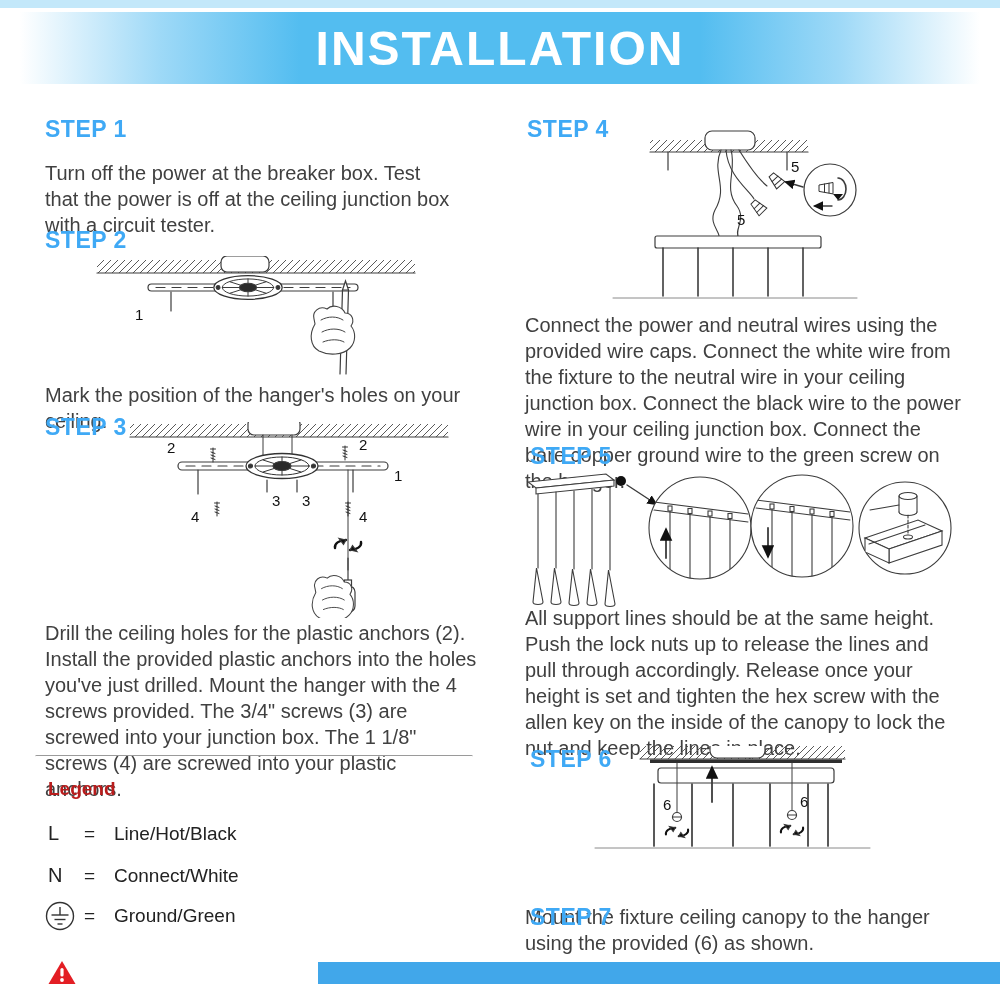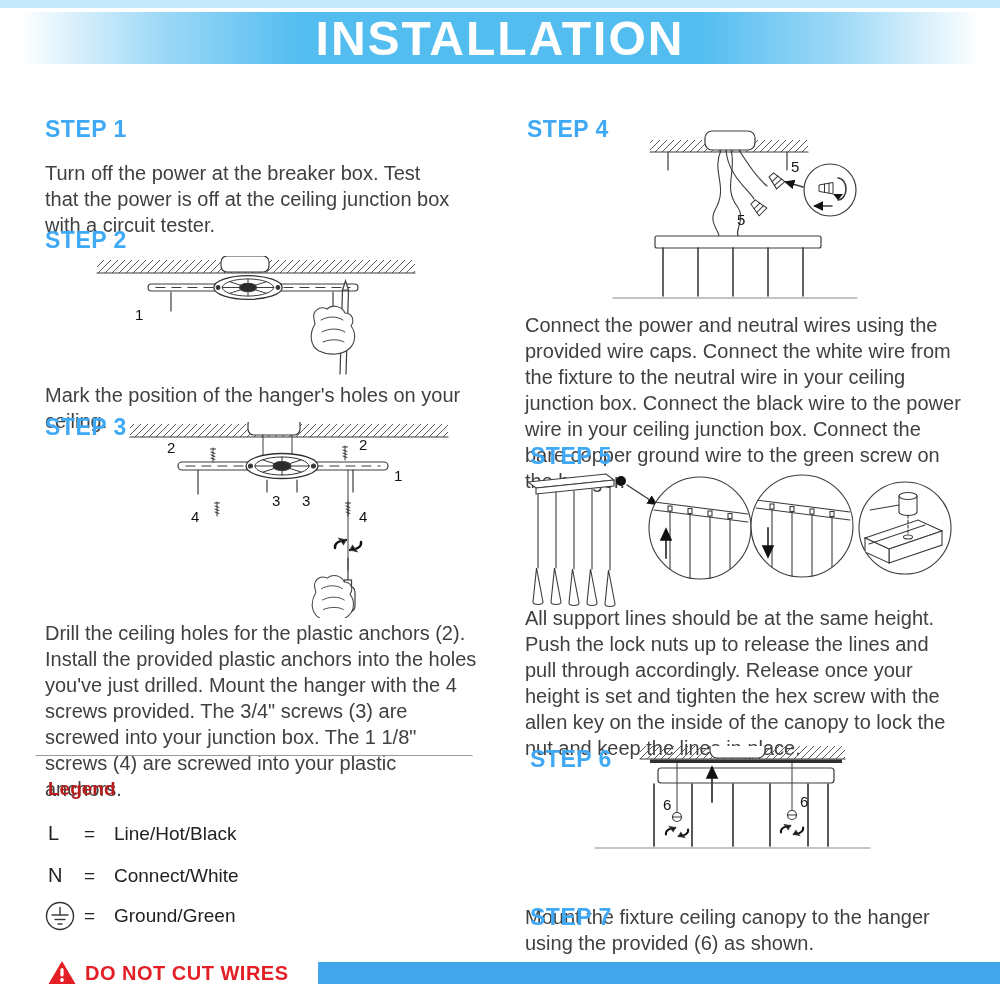--- a/index.html
+++ b/index.html
@@ -1,21 +1,21 @@
 <!DOCTYPE html>
 <html><head>
 <meta charset="utf-8">
 <style>
   html,body{margin:0;padding:0;background:#fff;}
   #page{position:relative;width:1000px;height:1000px;background:#fff;overflow:hidden;
         font-family:"Liberation Sans","DejaVu Sans",sans-serif;color:#111;}
   .abs{position:absolute;}
   
   #top-strip{left:0;top:0;width:1000px;height:8px;background:#c3e8fa;}
-  #header-band{left:0;top:12px;width:1000px;height:52px;
+  #header-band{left:0;top:12px;width:1000px;height:72px;
     background:linear-gradient(90deg,#ffffff 2%,#9ed9f7 16%,#53bdf0 30%,#53bdf0 70%,#9ed9f7 84%,#ffffff 98%);
     display:flex;align-items:center;justify-content:center;}
   #page-title{color:#fff;font-size:48px;font-weight:bold;letter-spacing:2px;}
   
   .step-heading{color:#3fa9f5;font-size:23px;font-weight:bold;letter-spacing:.5px;}
   .body-text{font-size:20px;line-height:1.3;color:#404040;}
   
   #legend-title{color:#b91c1c;font-size:19px;font-weight:700;}
   .legend-row{display:flex;align-items:center;font-size:19px;color:#222;}
   .legend-sym{width:36px;font-size:20px;}
@@ -336,16 +336,15 @@
 
   <div class="abs body-text" style="left:525px;top:856px;width:440px;margin-top:48px;">Mount the fixture ceiling canopy to the hanger using the provided  (6) as shown.</div>
 
   <div class="abs step-heading" style="left:530px;top:904px;">STEP 7</div>
 
   <svg class="abs" style="left:48px;top:960px;" width="28" height="25" viewBox="0 0 28 25">
     <polygon points="14,1 27.5,24 0.5,24" fill="#e31e24"></polygon>
     <rect x="12.4" y="8" width="3.2" height="8.5" rx="1.6" fill="#fff"></rect>
     <circle cx="14" cy="20" r="1.9" fill="#fff"></circle>
   </svg>
-  <div class="abs" id="warning-text" style="left:85px;top:962px;">DO NOT CUT WIRES</div>
   <div class="abs" id="warning-bar"></div>
 
 </div>
 
 </body></html>

